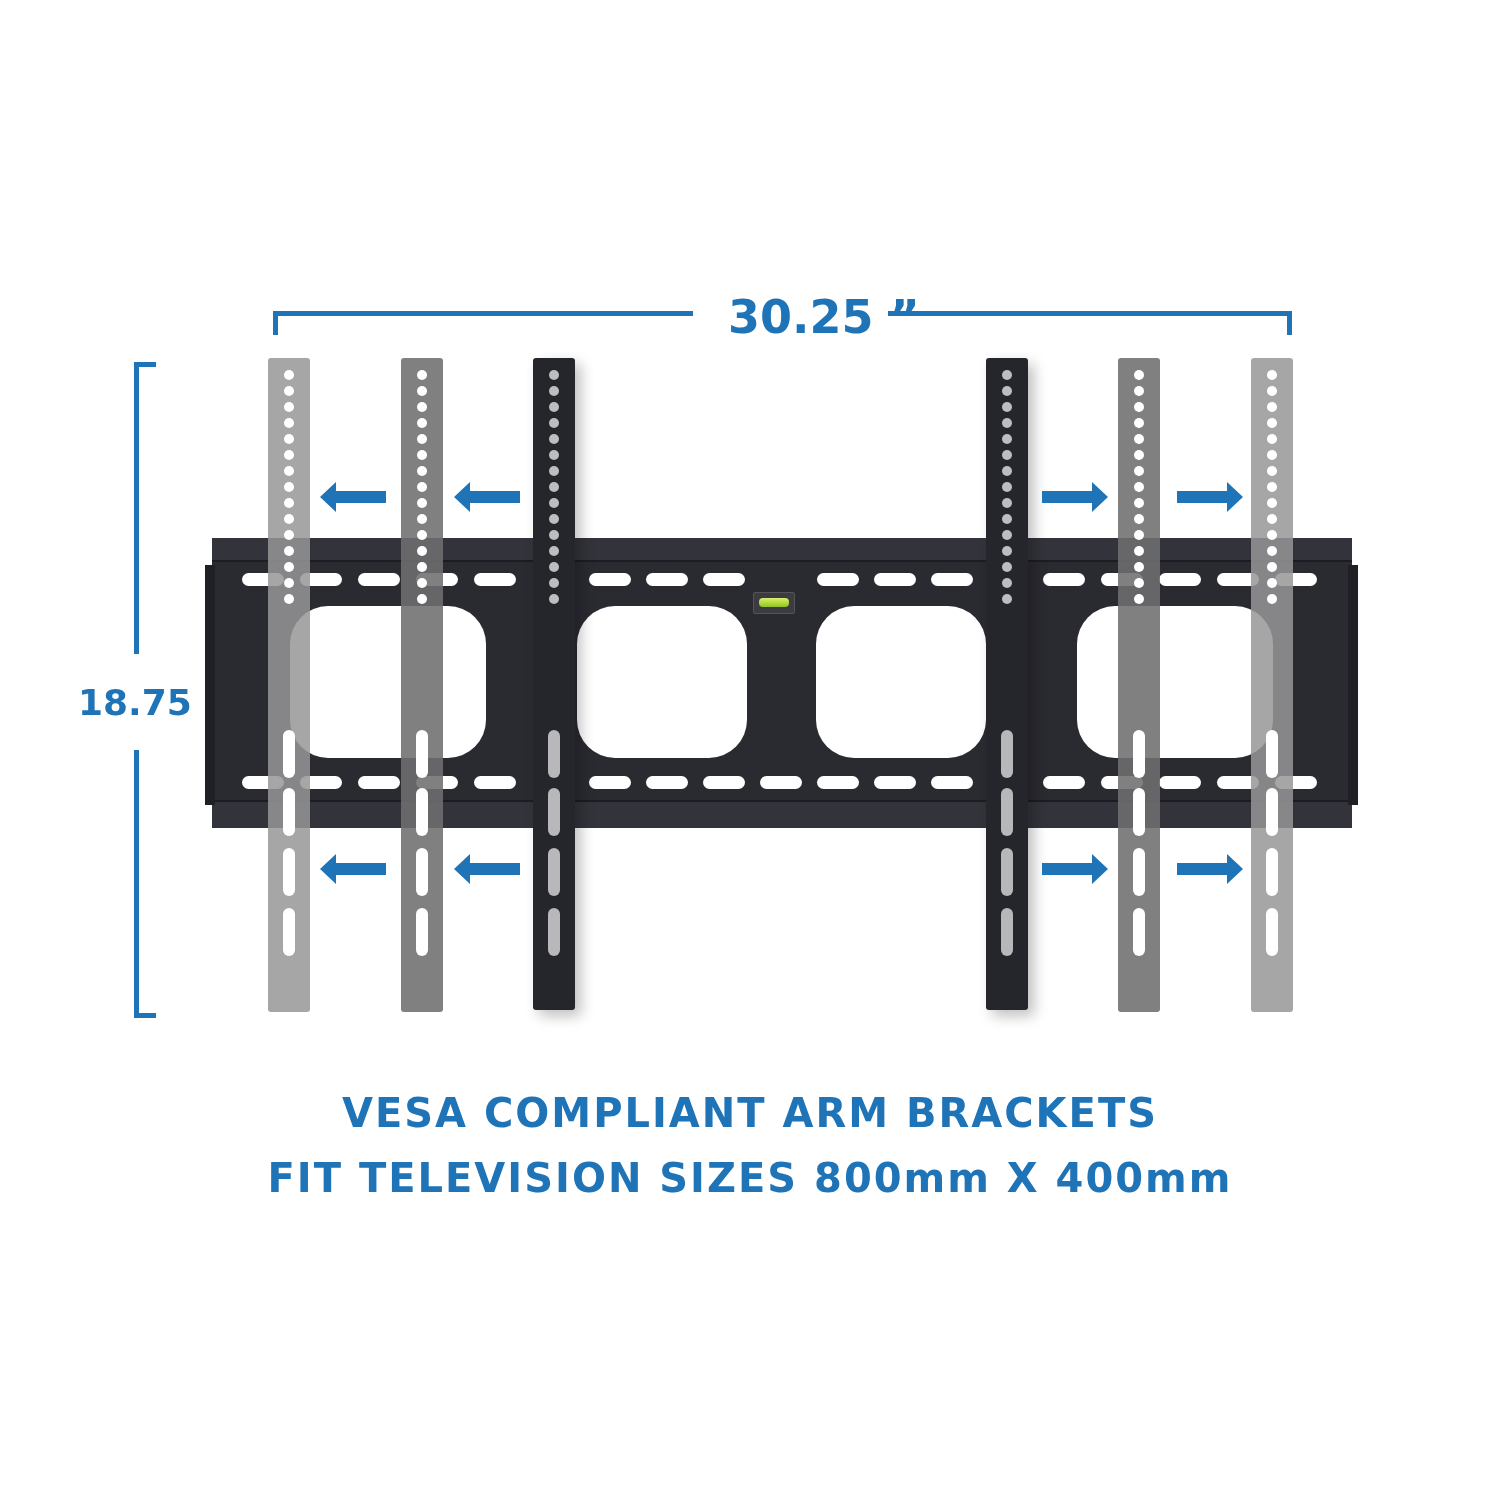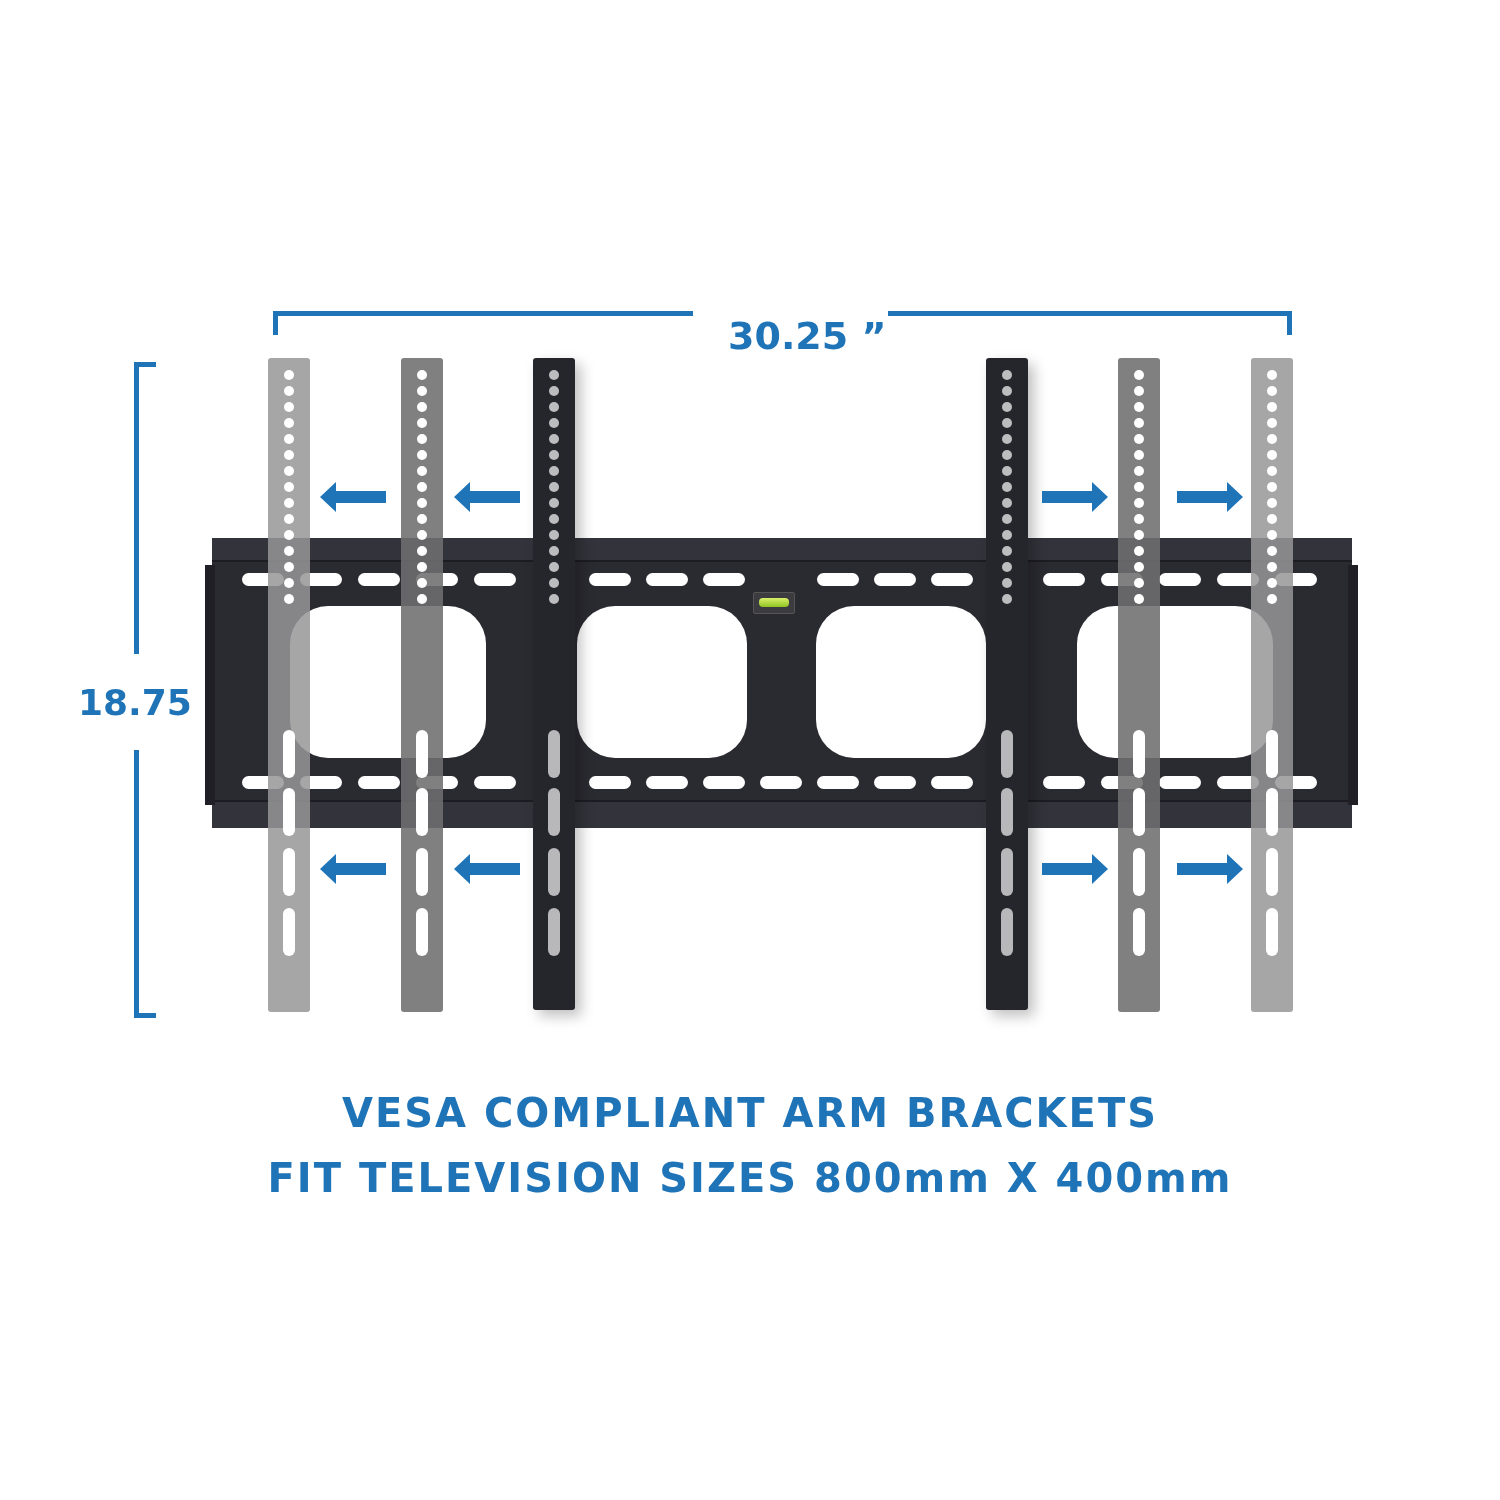--- a/index.html
+++ b/index.html
@@ -28,21 +28,21 @@
   
   .arrow{position:absolute;width:66px;height:30px;}
 </style>
 </head>
 <body>
 
 <div class="abs blue" style="left:273px;top:311px;width:420px;height:5px;"></div>
 <div class="abs blue" style="left:888px;top:311px;width:404px;height:5px;"></div>
 <div class="abs blue" style="left:273px;top:311px;width:5px;height:24px;"></div>
 <div class="abs blue" style="left:1287px;top:311px;width:5px;height:24px;"></div>
-<div class="dim-label" style="left:728px;top:290px;font-size:38px;margin-top:24px;">30.25 ”</div>
+<div class="dim-label" style="left:728px;top:290px;font-size:46px;">30.25 ”</div>
 
 <div class="abs blue" style="left:134px;top:362px;width:5px;height:292px;"></div>
 <div class="abs blue" style="left:134px;top:750px;width:5px;height:268px;"></div>
 <div class="abs blue" style="left:134px;top:362px;width:22px;height:5px;"></div>
 <div class="abs blue" style="left:134px;top:1013px;width:22px;height:5px;"></div>
 <div class="dim-label" style="left:78px;top:682px;font-size:36px;">18.75 ”</div>
 
 <div class="plate"></div>
 <div class="plate-rail-top"></div>
 <div class="plate-rail-bot"></div>

